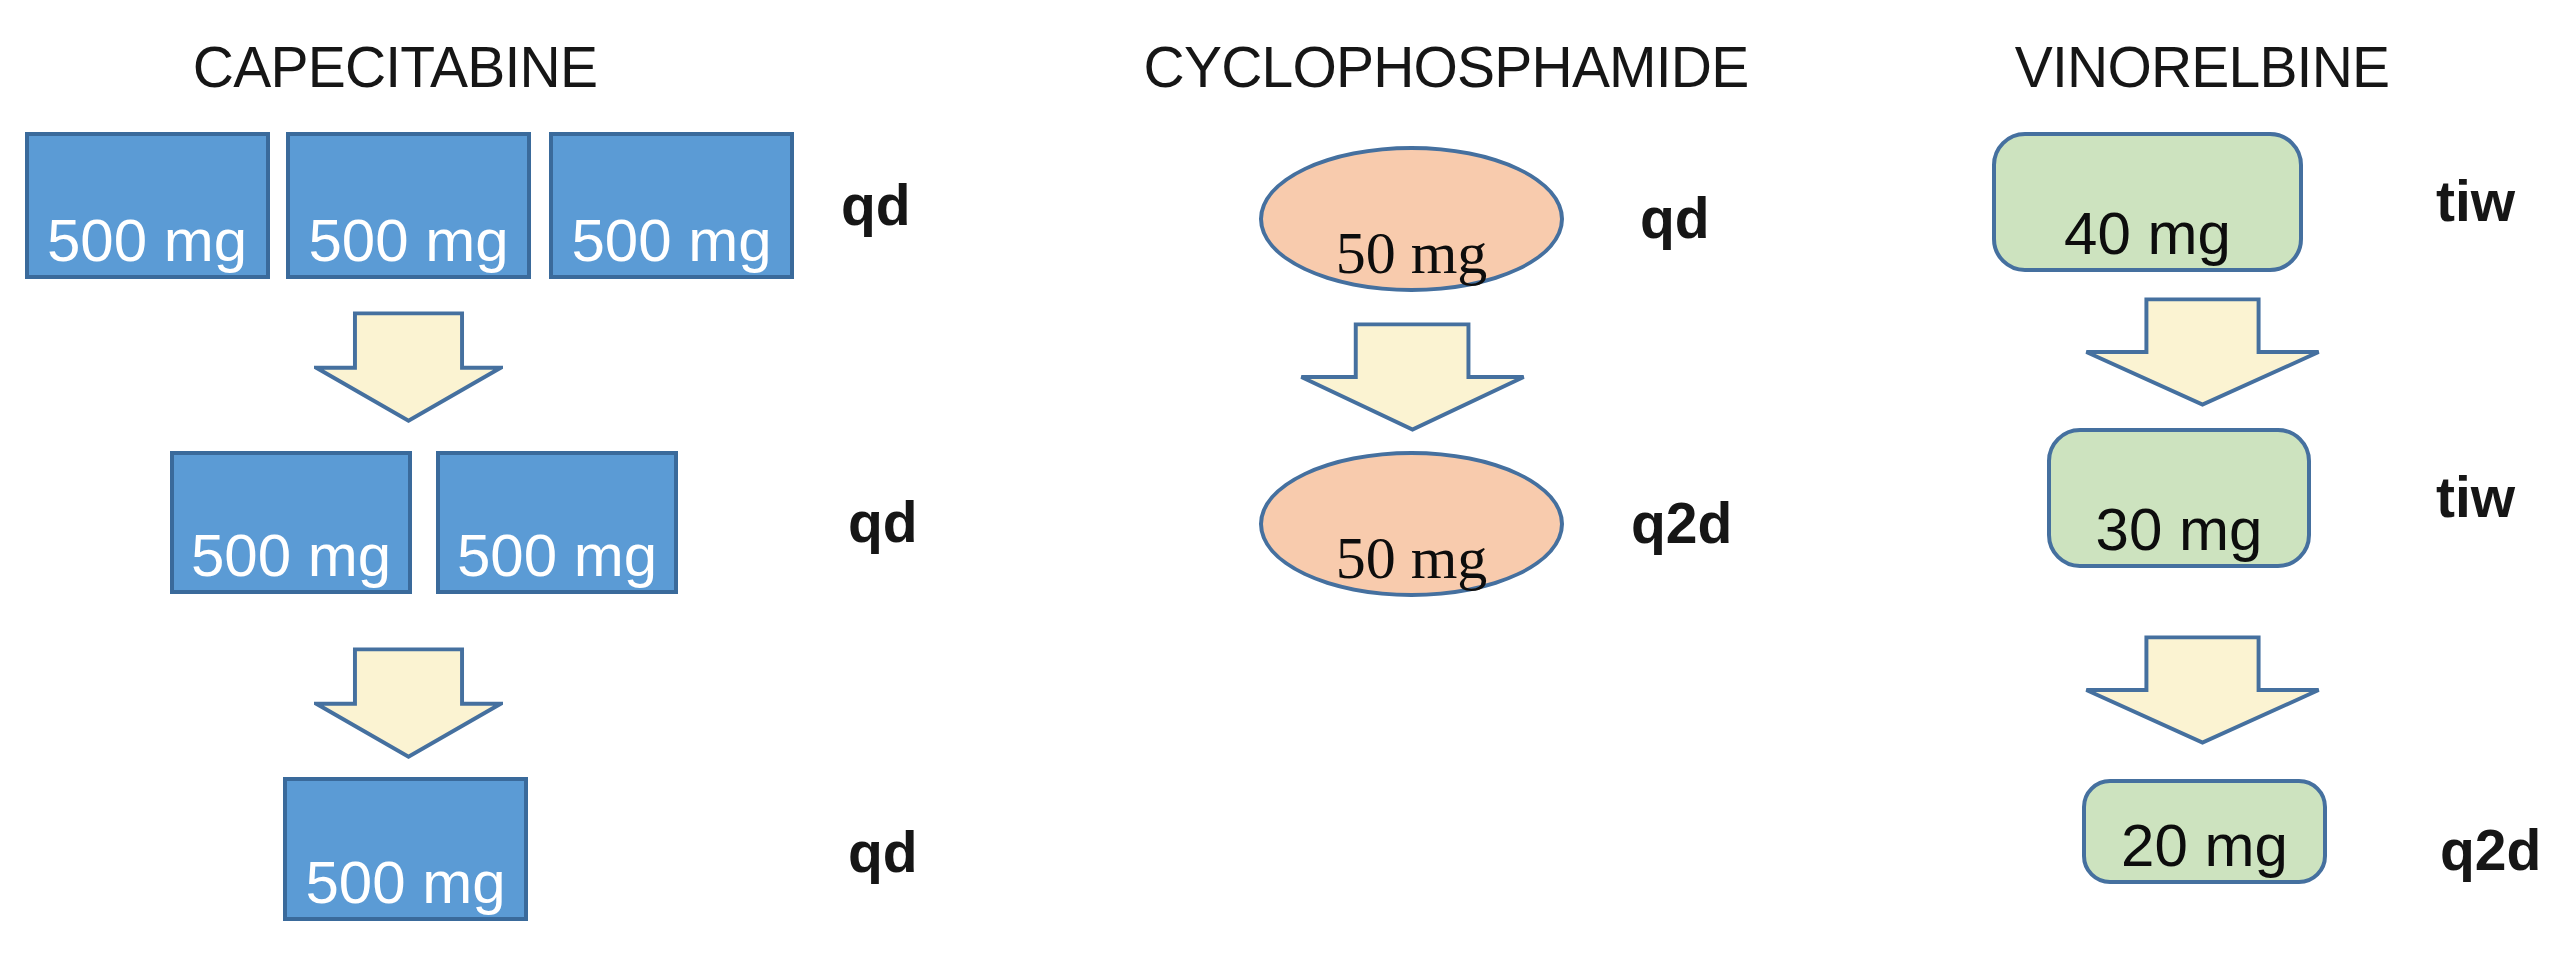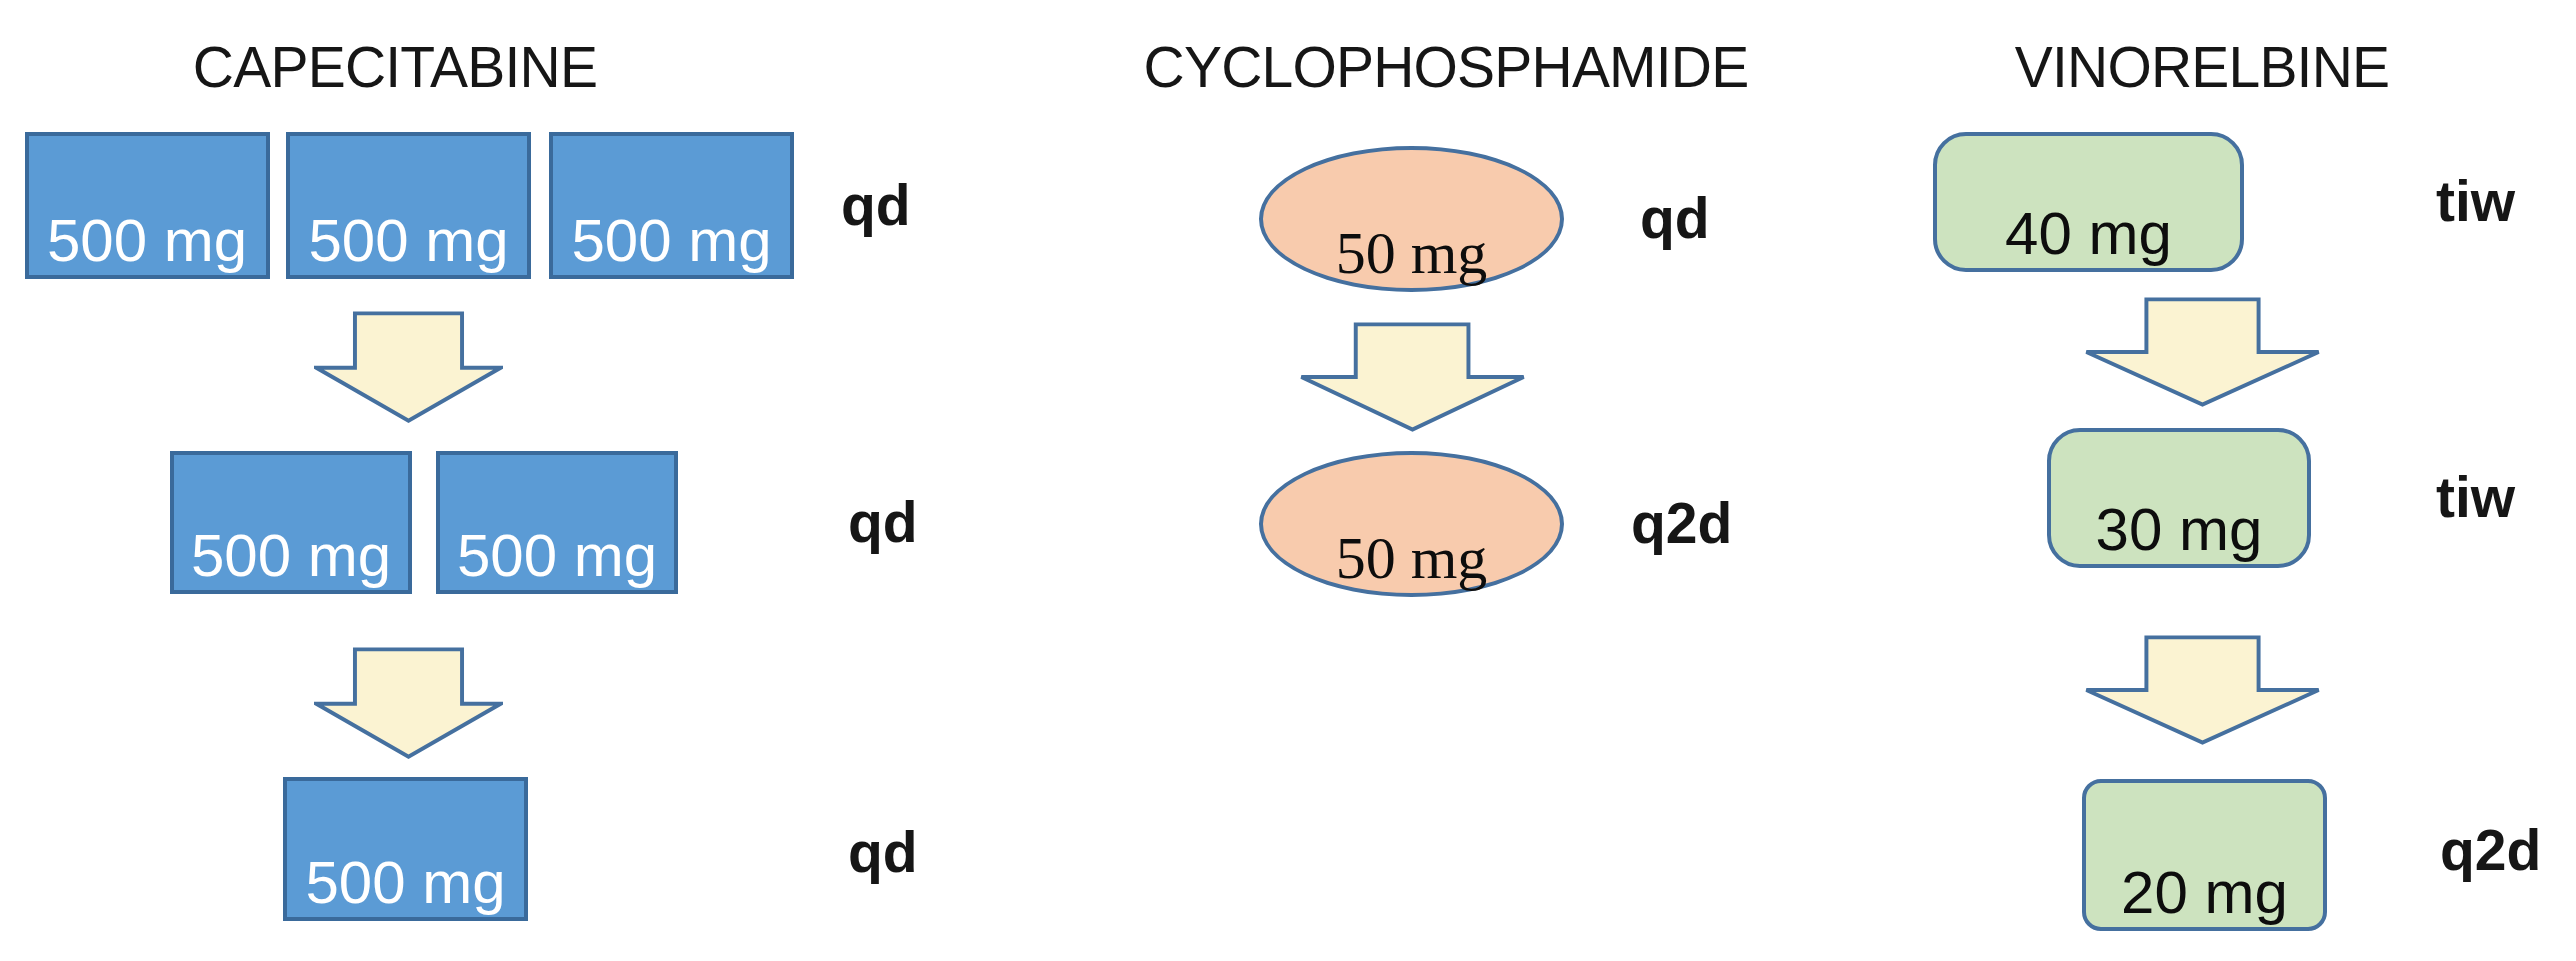--- a/index.html
+++ b/index.html
@@ -106,21 +106,21 @@
     </svg>
   </div>
 
   <div class="shape ellipse" style="left:1259px;top:451px;width:305px;height:146px">
     <span>50 mg</span>
   </div>
   <div class="freq" style="left:1631px;top:492px">q2d</div>
 
   <div class="col-title" style="left:2202px;top:36px">VINORELBINE</div>
 
-  <div class="shape rounded" style="left:1933px;top:132px;width:311px;height:140px">
+  <div class="shape rounded" style="left:1992px;top:132px;width:311px;height:140px">
     <span>40 mg</span>
   </div>
   <div class="freq" style="left:2436px;top:170px">tiw</div>
 
   <div class="arrow" style="left:2084px;top:297px;width:237px;height:110px">
     <svg viewBox="0 0 300 140" preserveAspectRatio="none">
       <polygon points="79,3 221,3 221,70 297,70 150,137 3,70 79,70" fill="var(--arrow-fill)" stroke="var(--shape-outline)" stroke-width="5"></polygon>
     </svg>
   </div>
 
@@ -128,19 +128,19 @@
     <span>30 mg</span>
   </div>
   <div class="freq" style="left:2436px;top:466px">tiw</div>
 
   <div class="arrow" style="left:2084px;top:635px;width:237px;height:110px">
     <svg viewBox="0 0 300 140" preserveAspectRatio="none">
       <polygon points="79,3 221,3 221,70 297,70 150,137 3,70 79,70" fill="var(--arrow-fill)" stroke="var(--shape-outline)" stroke-width="5"></polygon>
     </svg>
   </div>
 
-  <div class="shape rounded" style="left:2082px;top:779px;width:245px;height:152px;border-radius:19px">
+  <div class="shape rounded" style="left:2082px;top:779px;width:245px;height:105px;border-radius:28px">
     <span>20 mg</span>
   </div>
   <div class="freq" style="left:2440px;top:819px">q2d</div>
 
 </div>
 
 
 </body></html>

